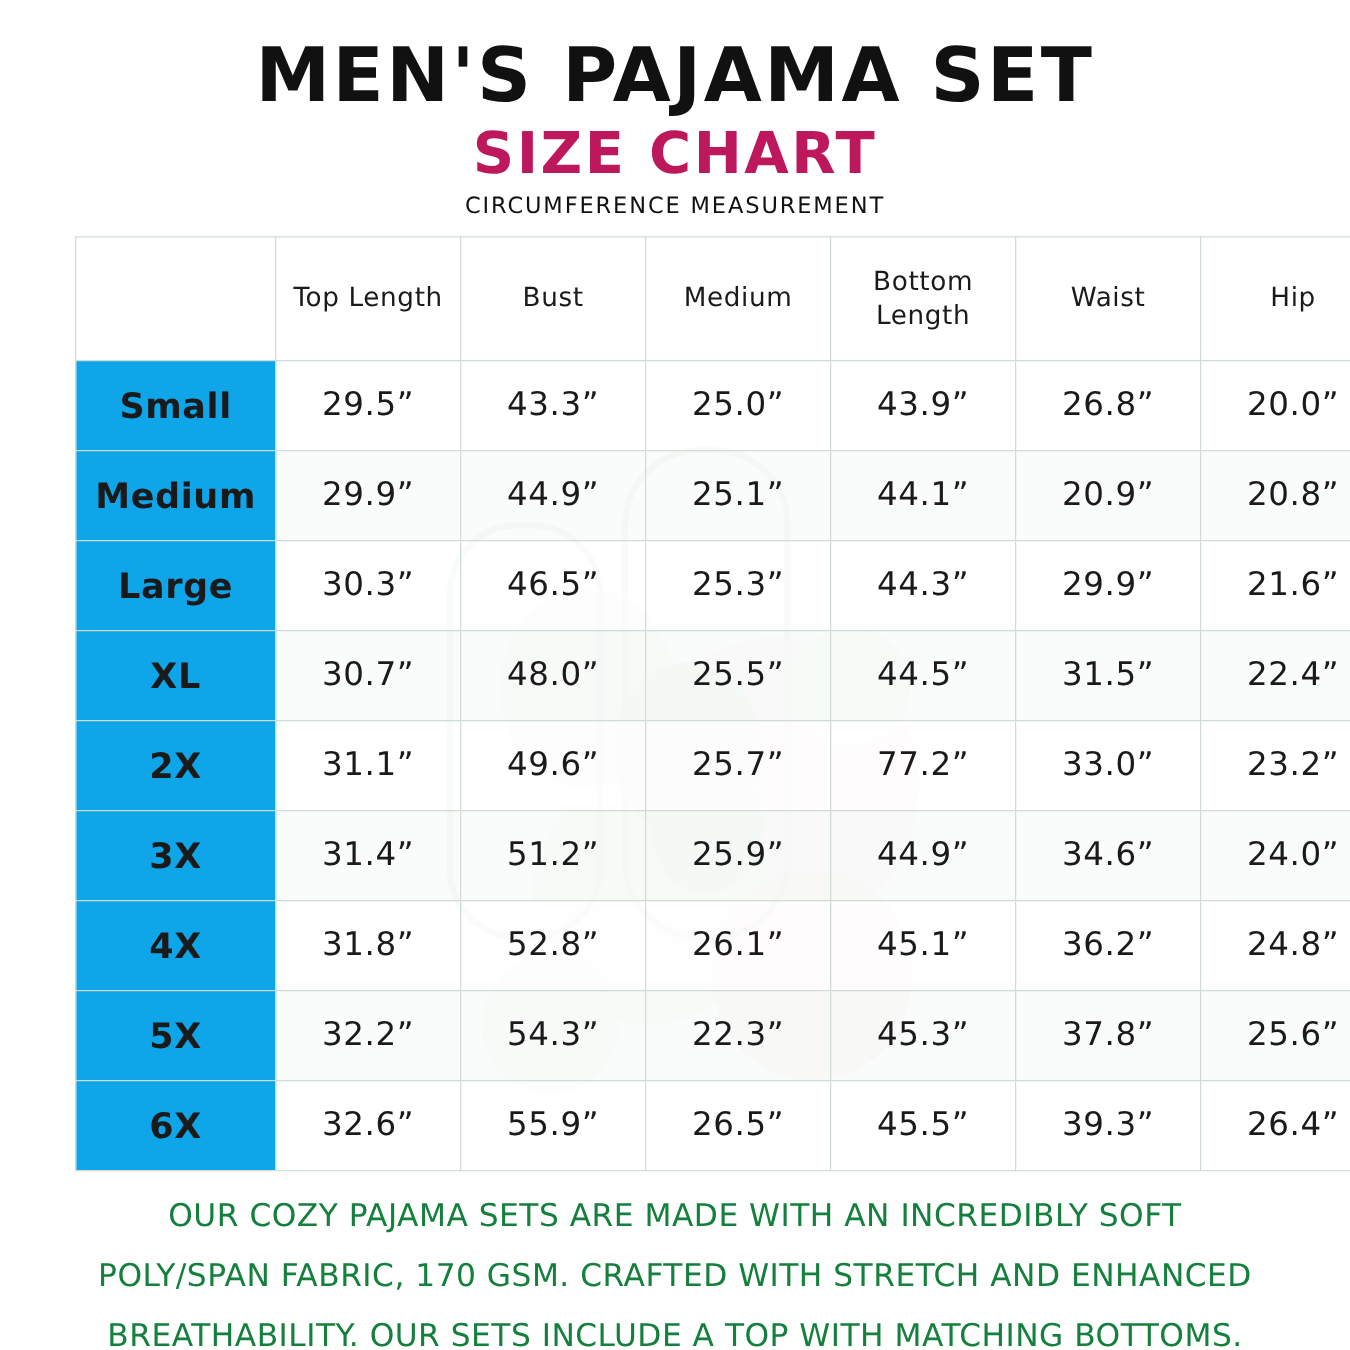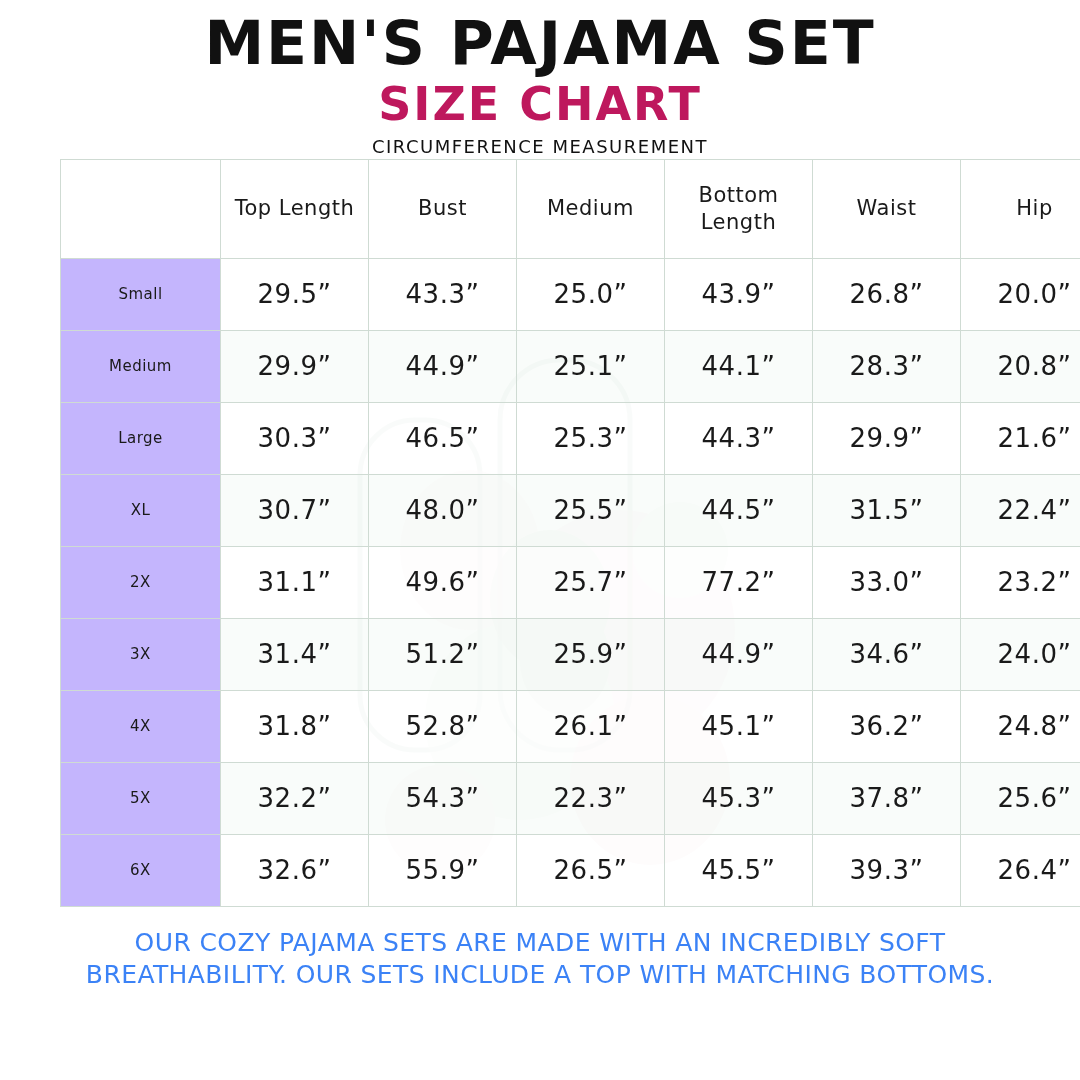--- a/index.html
+++ b/index.html
@@ -31,21 +31,21 @@
     height: 620px;
     z-index: 0;
     opacity: 0.32;
     pointer-events: none;
   }
 
   .title-block {
     position: relative;
     z-index: 2;
     text-align: center;
-    padding-top: 12px;
+    padding-top: 30px;
   }
   .title-main {
     font-family: "DejaVu Sans", sans-serif;
     font-size: 60px;
     font-weight: bold;
     letter-spacing: 2px;
     color: #111111;
     line-height: 1.05;
     margin: 0;
   }
@@ -62,21 +62,21 @@
     font-family: "DejaVu Sans", sans-serif;
     font-size: 18px;
     letter-spacing: 1.5px;
     color: #111111;
     margin: 6px 0 0 0;
   }
 
   .table-wrap {
     position: relative;
     z-index: 2;
-    margin: 2px 16px 0 16px;
+    margin: 14px 16px 0 16px;
     padding-left: 44px;
   }
 
   table.size-chart {
     border-collapse: collapse;
     width: 1048px;
     table-layout: fixed;
   }
 
   table.size-chart th,
@@ -98,23 +98,23 @@
   thead th {
     background: #e5eee8;
     font-size: 21px;
     font-weight: normal;
     height: 96px;
     line-height: 1.25;
     letter-spacing: 0.5px;
   }
 
   tbody th.row-label {
-    background: #c4b5fd;
-    font-size: 15px;
-    font-weight: normal;
+    background: #0ea5e9;
+    font-size: 28px;
+    font-weight: bold;
     height: 69px;
     letter-spacing: 0.5px;
   }
 
   tbody td {
     font-size: 26px;
     height: 69px;
     letter-spacing: 0.5px;
   }
   tbody tr:nth-child(odd) td {
@@ -124,26 +124,26 @@
     background: rgba(244,249,246,0.55);
   }
 
   .footer {
     position: relative;
     z-index: 2;
     margin: 20px 14px 0 14px;
     text-align: center;
   }
   .footer p {
-    margin: 0;
+    margin: 16px;
     font-family: "DejaVu Sans", sans-serif;
     font-size: 25px;
     line-height: 1.28;
     letter-spacing: 0.4px;
-    color: #3b82f6;
+    color: #15803d;
   }
 </style>
 </head>
 <body>
 
 <div class="page">
 
   <svg class="watermark" viewBox="0 0 460 620" xmlns="http://www.w3.org/2000/svg">
     <g fill="none" stroke="#d9e4dd" stroke-width="5">
       <rect x="40" y="120" width="120" height="330" rx="55"></rect>
@@ -200,21 +200,21 @@
           <td>43.9”</td>
           <td>26.8”</td>
           <td>20.0”</td>
         </tr>
         <tr>
           <th class="row-label">Medium</th>
           <td>29.9”</td>
           <td>44.9”</td>
           <td>25.1”</td>
           <td>44.1”</td>
-          <td>28.3”</td>
+          <td>20.9”</td>
           <td>20.8”</td>
         </tr>
         <tr>
           <th class="row-label">Large</th>
           <td>30.3”</td>
           <td>46.5”</td>
           <td>25.3”</td>
           <td>44.3”</td>
           <td>29.9”</td>
           <td>21.6”</td>
@@ -272,16 +272,17 @@
           <td>45.5”</td>
           <td>39.3”</td>
           <td>26.4”</td>
         </tr>
       </tbody>
     </table>
   </div>
 
   <div class="footer">
     <p>OUR COZY PAJAMA SETS ARE MADE WITH AN INCREDIBLY SOFT</p>
+    <p>POLY/SPAN FABRIC, 170 GSM. CRAFTED WITH STRETCH AND ENHANCED</p>
     <p>BREATHABILITY. OUR SETS INCLUDE A TOP WITH MATCHING BOTTOMS.</p>
   </div>
 
 </div>
 
 </body></html>

